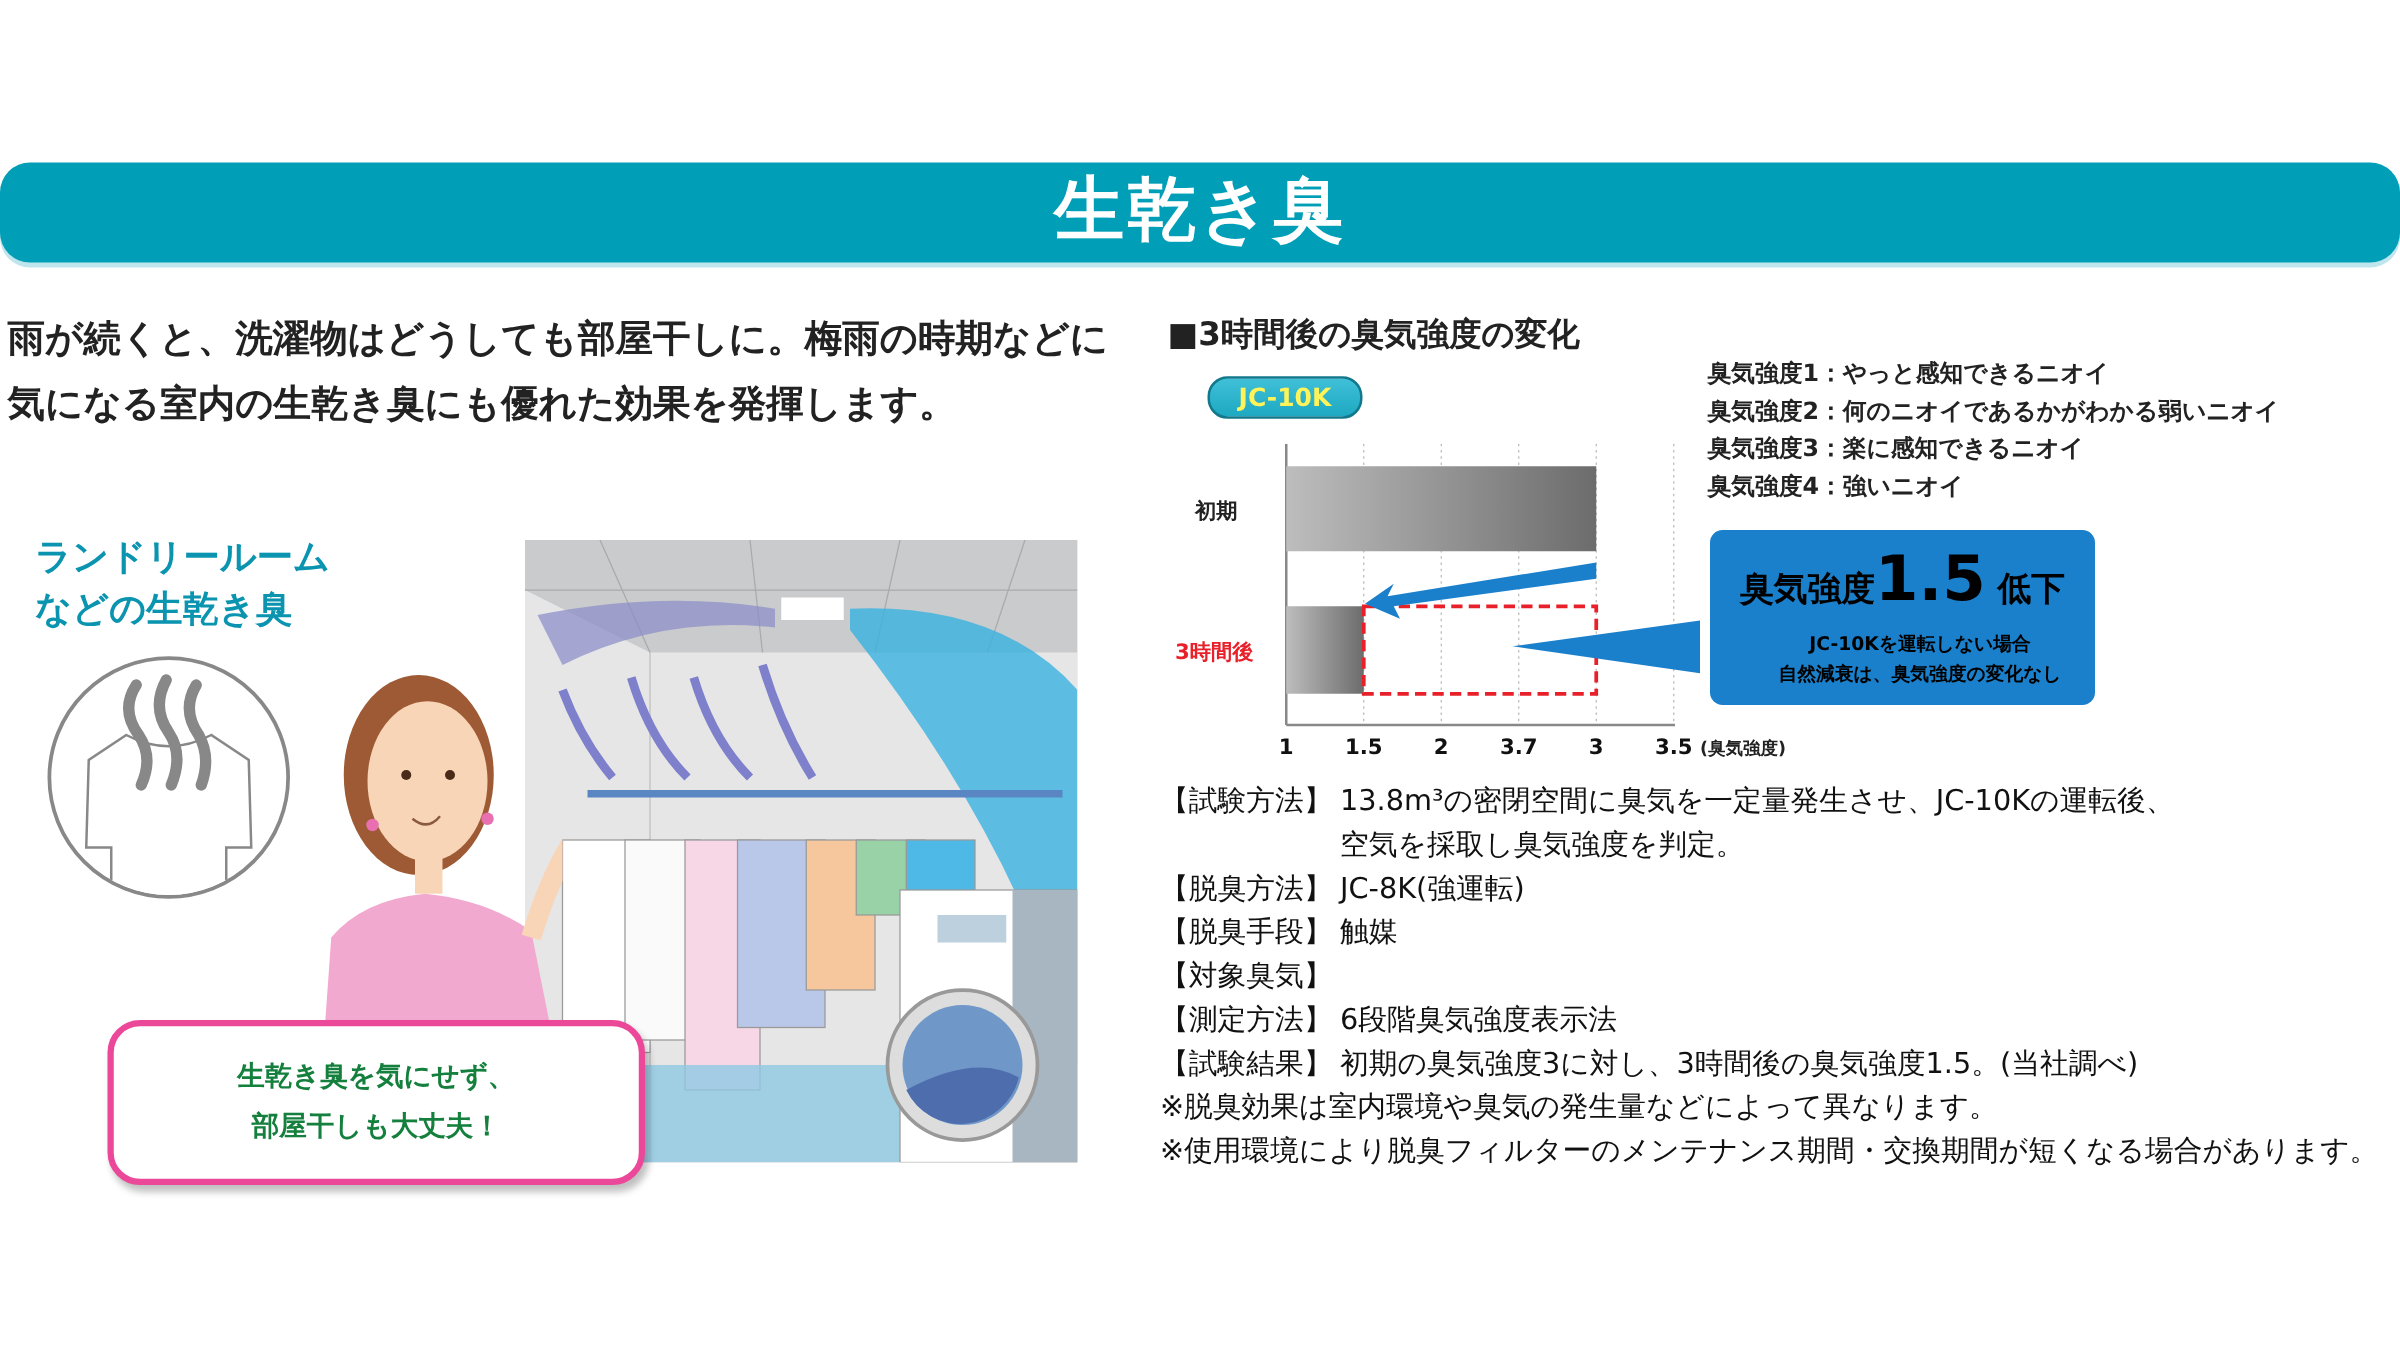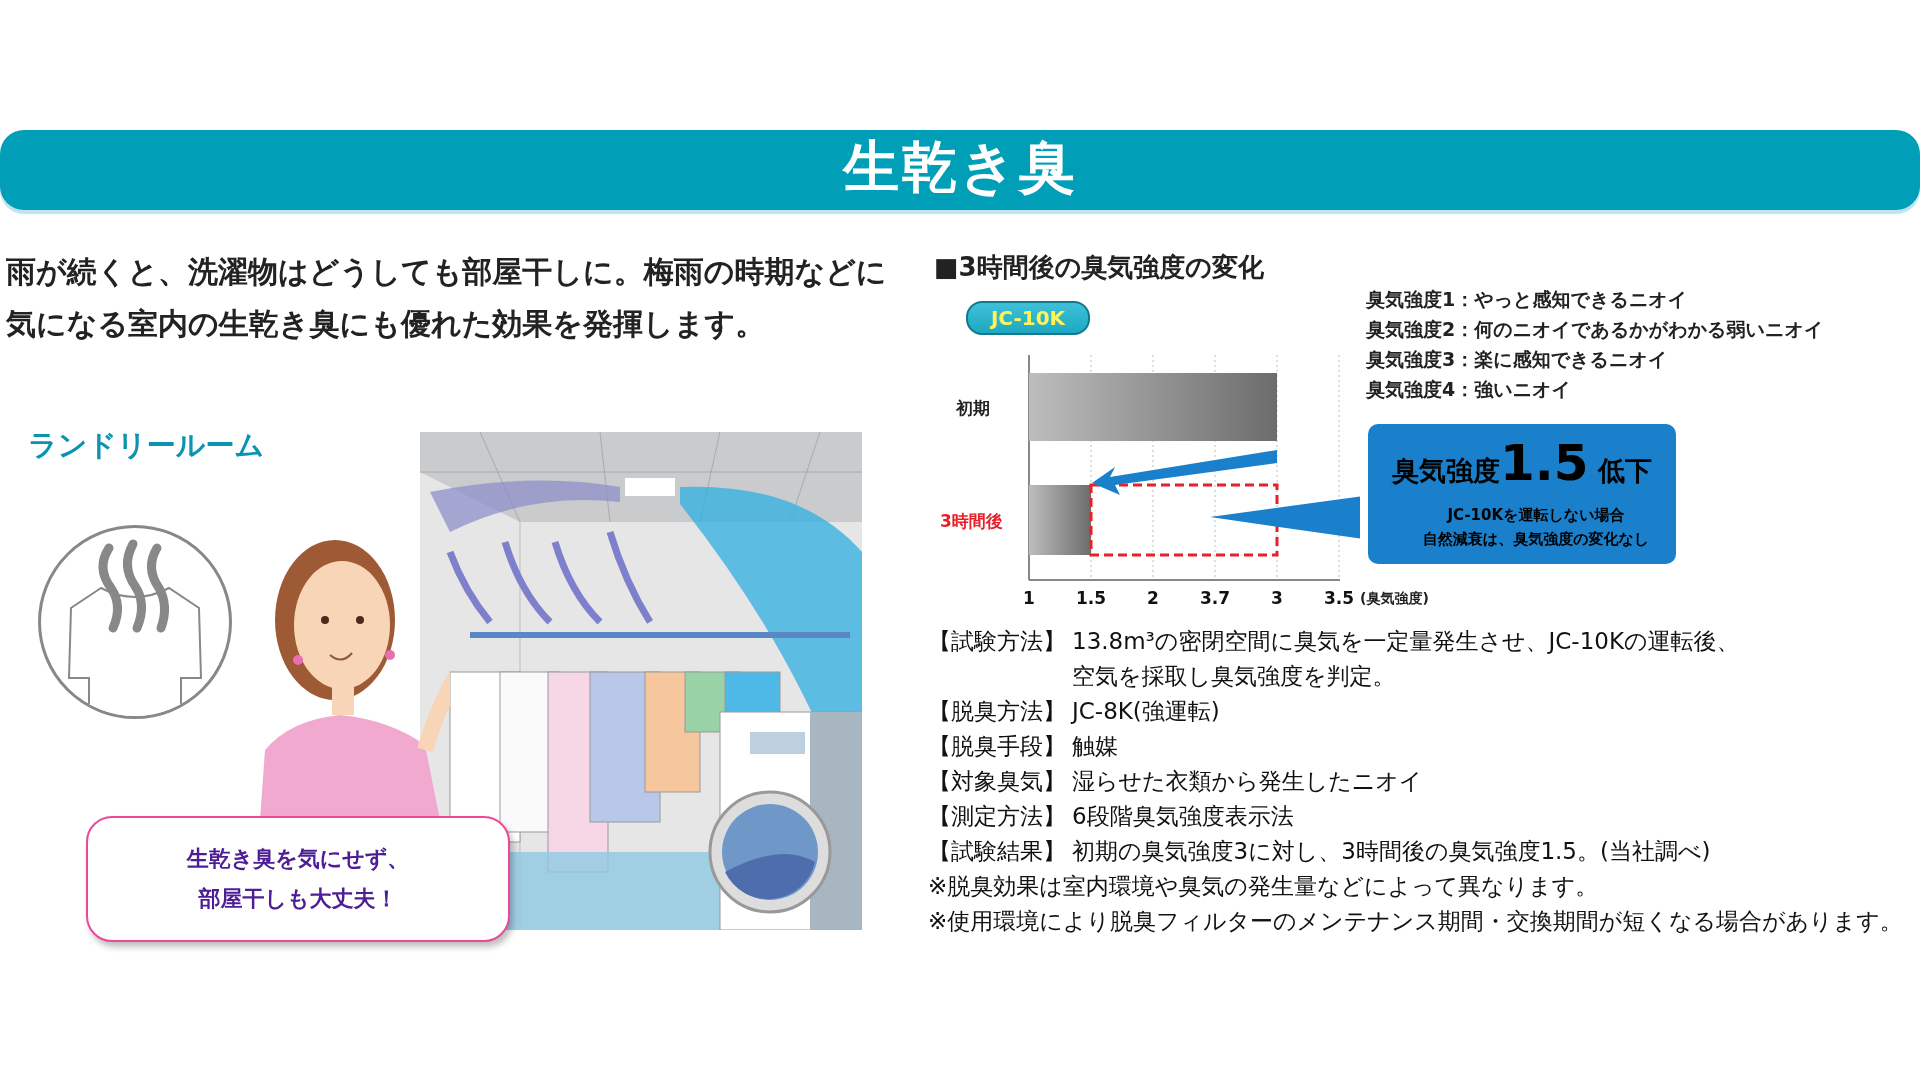--- a/index.html
+++ b/index.html
@@ -13,23 +13,23 @@
       border-radius: 24px; display: flex; align-items: flex-start; justify-content: center;
       box-shadow: 0 4px 0 #bfe6ec;
     }
     .banner-title { color: #fff; font-size: 56px; font-weight: bold; letter-spacing: 2px; }
     .intro { left: 6px; top: 246px; font-size: 30px; line-height: 52px; font-weight: bold; color: #222; }
     .laundry-caption { left: 28px; top: 424px; font-size: 29px; line-height: 42px; font-weight: bold; color: #0a94b0; }
     .shirt-circle { left: 38px; top: 525px; width: 188px; height: 188px; border: 3px solid #888; border-radius: 50%; background: #fff; overflow: hidden; }
     .scene { left: 420px; top: 432px; width: 442px; height: 498px; background: #e4e4e4; overflow: hidden; }
     .bubble {
       left: 86px; top: 816px; width: 420px; height: 122px; background: #fff;
-      border: 2px solid #ec4899; border-radius: 26px; box-shadow: 3px 5px 6px rgba(0,0,0,0.25);
+      border: 5px solid #ec4899; border-radius: 26px; box-shadow: 3px 5px 6px rgba(0,0,0,0.25);
       display: flex; flex-direction: column; align-items: center; justify-content: center;
-      font-size: 22px; font-weight: bold; line-height: 40px; color: #4c1d95;
+      font-size: 22px; font-weight: bold; line-height: 40px; color: #15803d;
     }
     .chart-heading { left: 934px; top: 250px; font-size: 26px; font-weight: bold; color: #222; }
     .model-pill {
       left: 966px; top: 301px; width: 120px; height: 30px; border-radius: 16px;
       background: linear-gradient(#3fc0d8, #1ea8c2); border: 2px solid #12798c;
       color: #fff35a; font-weight: bold; font-size: 20px; display: flex; align-items: center; justify-content: center;
     }
     .legend { left: 1366px; top: 284px; font-size: 19px; line-height: 30px; font-weight: bold; color: #222; }
     .chart { left: 940px; top: 355px; width: 420px; height: 260px; }
     .cat-label { font-size: 17px; font-weight: bold; }
@@ -53,20 +53,21 @@
   <span class="banner-title">生乾き臭</span>
 </div>
 
 <div class="abs intro">
   <div>雨が続くと、洗濯物はどうしても部屋干しに。梅雨の時期などに</div>
   <div>気になる室内の生乾き臭にも優れた効果を発揮します。</div>
 </div>
 
 <div class="abs laundry-caption">
   <div>ランドリールーム</div>
+  <div>などの生乾き臭</div>
 </div>
 
 <div class="abs shirt-circle">
   <svg width="188" height="188" viewBox="0 0 188 188">
     <path d="M60 60 L30 80 L28 150 L48 150 L48 200 L140 200 L140 150 L160 150 L158 80 L128 60 Q94 78 60 60 Z" fill="#fff" stroke="#888" stroke-width="2"></path>
     <path d="M68 20 Q55 40 70 60 Q82 78 72 100" stroke="#888" stroke-width="9" fill="none" stroke-linecap="round"></path>
     <path d="M92 16 Q80 38 94 58 Q106 76 96 100" stroke="#888" stroke-width="9" fill="none" stroke-linecap="round"></path>
     <path d="M116 20 Q104 40 118 60 Q128 78 120 100" stroke="#888" stroke-width="9" fill="none" stroke-linecap="round"></path>
   </svg>
 </div>
@@ -195,21 +196,20 @@
   <div class="row">
       <span class="key">【脱臭方法】</span>
       <span class="val">JC-8K(強運転)</span>
     </div>
   <div class="row">
       <span class="key">【脱臭手段】</span>
       <span class="val">触媒</span>
     </div>
   <div class="row">
       <span class="key">【対象臭気】</span>
-      <span class="val">湿らせた衣類から発生したニオイ</span>
     </div>
   <div class="row">
       <span class="key">【測定方法】</span>
       <span class="val">6段階臭気強度表示法</span>
     </div>
   <div class="row">
       <span class="key">【試験結果】</span>
       <span class="val">初期の臭気強度3に対し、3時間後の臭気強度1.5。(当社調べ)</span>
     </div>
   <div class="row">※脱臭効果は室内環境や臭気の発生量などによって異なります。</div>

